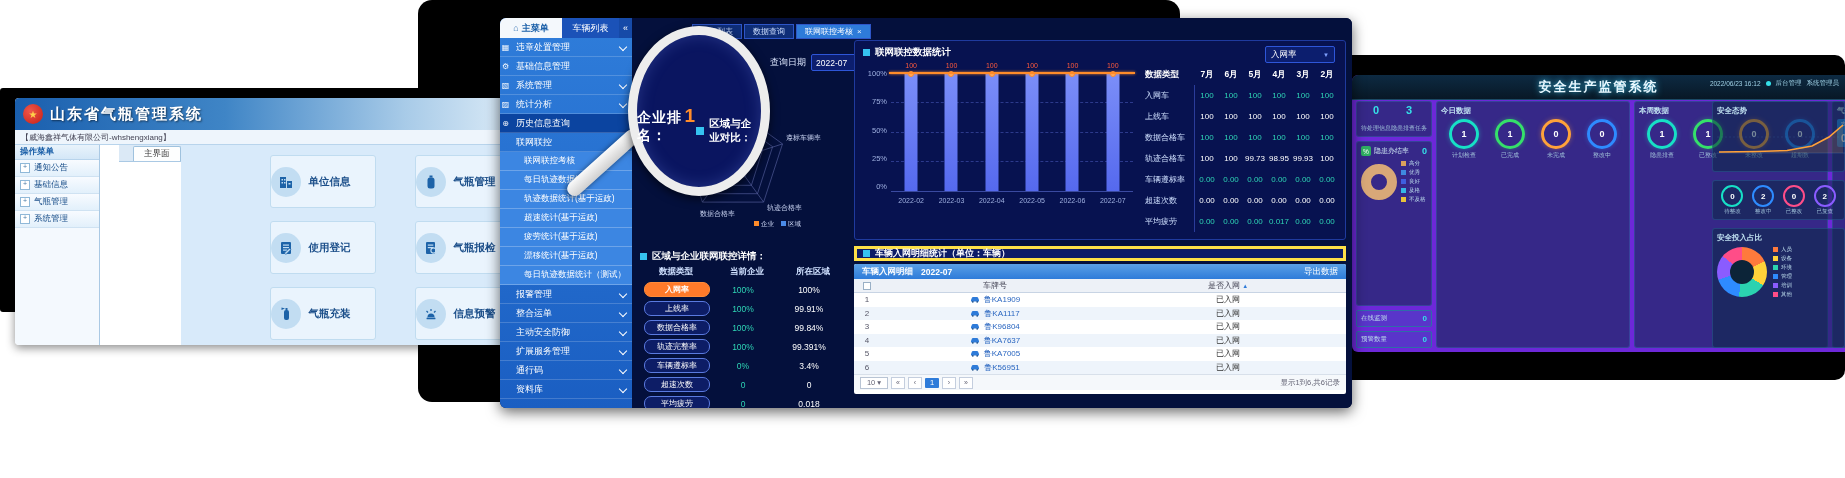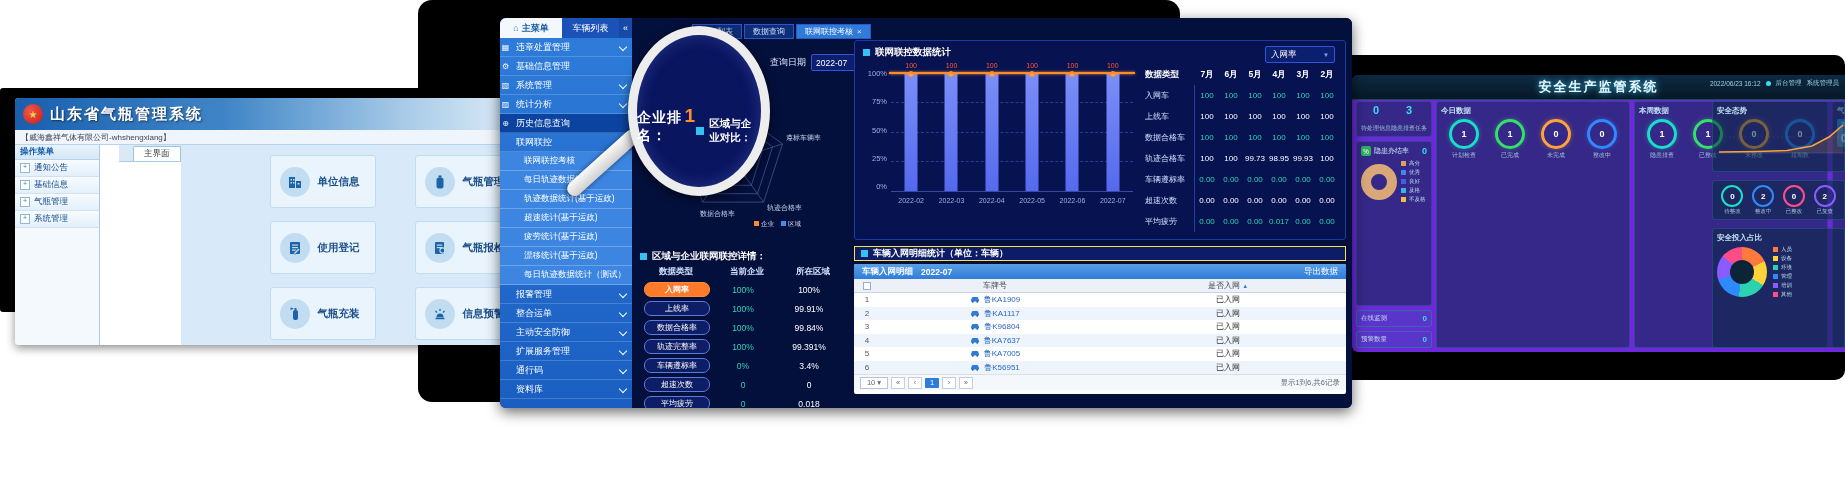--- a/index.html
+++ b/index.html
@@ -29,21 +29,21 @@
   .lw-item{height:16px;display:flex;align-items:center;gap:4px;padding-left:5px;font-size:8.5px;color:#1a4f8a;
       background:linear-gradient(#f8fbff,#e2f0fb);border-bottom:1px solid #cfe2f2;cursor:pointer;}
   .plus{width:8px;height:8px;border:1px solid #8fb8d8;background:#fff;color:#4a7ba6;font-size:7px;line-height:6px;
       text-align:center;flex:0 0 auto;}
   .lw-main{flex:1;display:flex;flex-direction:row;min-width:0;margin-left:19px;}
   .lw-tabs{height:16px;background:#dbe9f6;border-bottom:1px solid #aac9e4;display:flex;align-items:flex-end;}
   .lw-tab{margin-left:14px;height:14px;padding:0 10px;background:#fdfefe;border:1px solid #9fc2de;border-bottom:none;
       border-radius:2px 2px 0 0;font-size:8.5px;color:#333;display:flex;align-items:center;}
   .lw-content{flex:1;background:#d8eafa;position:relative;}
   .tile{position:absolute;width:106px;height:53px;background:#eaf4fd;border:1px solid #c0dcf0;border-radius:3px;
-      display:flex;align-items:center;gap:8px;padding-left:9px;box-sizing:border-box;cursor:pointer;}
+      display:flex;align-items:center;gap:8px;box-sizing:border-box;cursor:pointer;}
   .tile .tico{width:30px;height:30px;border-radius:50%;background:#c2ddf2;display:flex;align-items:center;
       justify-content:center;flex:0 0 auto;}
   .tile .tlbl{font-size:10.5px;font-weight:bold;color:#1c4f8a;white-space:nowrap;}
 
   
   .cw{position:absolute;left:500px;top:18px;width:852px;height:390px;border-radius:6px;overflow:hidden;
       background:#04103c;z-index:3;box-shadow:0 4px 14px rgba(0,0,0,.6);display:flex;}
   .cw-side{width:132px;flex:0 0 auto;background:linear-gradient(180deg,#2f7dda,#1a5ec2);display:flex;flex-direction:column;}
   .cw-tabs{height:20px;display:flex;flex:0 0 auto;}
   .cw-tab-a{width:62px;background:#f4f8fc;color:#1a5fa8;font-size:9px;font-weight:bold;display:flex;align-items:center;
@@ -116,21 +116,21 @@
   .mtable{position:absolute;left:288px;top:24px;width:200px;height:168px;font-size:8px;}
   .mt-head{display:flex;height:20px;align-items:center;color:#fff;font-weight:bold;font-size:8.5px;}
   .mt-lab{width:52px;padding-left:2px;box-sizing:border-box;}
   .mt-hc,.mt-c{width:24px;text-align:center;}
   .mt-row{display:flex;height:21px;align-items:center;}
   .mt-row .mt-lab{color:#cfe0ff;border-right:1px solid #2a3c9a;height:100%;display:flex;align-items:center;}
   .mt-row:nth-child(odd) .mt-c{color:#2fd5b5;}
   .mt-row:nth-child(even) .mt-c{color:#fff;}
   
   .panel-bottom{position:absolute;left:222px;top:228px;width:492px;height:152px;}
-  .pb-title{height:15px;background:#0d1c66;border:1px solid #fde047;display:flex;align-items:center;gap:5px;
+  .pb-title{height:15px;background:#0d1c66;border:3px solid #fde047;display:flex;align-items:center;gap:5px;
       padding-left:6px;color:#fff;font-size:9px;font-weight:bold;box-sizing:border-box;}
   .pb-card{margin-top:3px;height:130px;background:#fff;border-radius:2px;overflow:hidden;}
   .pb-blue{height:15px;background:linear-gradient(180deg,#5aa0e6,#2e7bd9);display:flex;align-items:center;
       justify-content:space-between;padding:0 8px;color:#fff;font-size:8.5px;font-weight:bold;}
   .pb-blue .pbl{display:flex;gap:8px;align-items:center;}
   .pb-export{cursor:pointer;font-weight:normal;}
   .pb-thead{height:13px;background:#edf1f7;border-bottom:1px solid #c8d4e4;display:flex;align-items:center;
       font-size:8px;color:#445;}
   .c-no{width:26px;display:flex;align-items:center;justify-content:center;}
   .cbx{width:6px;height:6px;border:1px solid #9ab0c6;background:#fff;}

